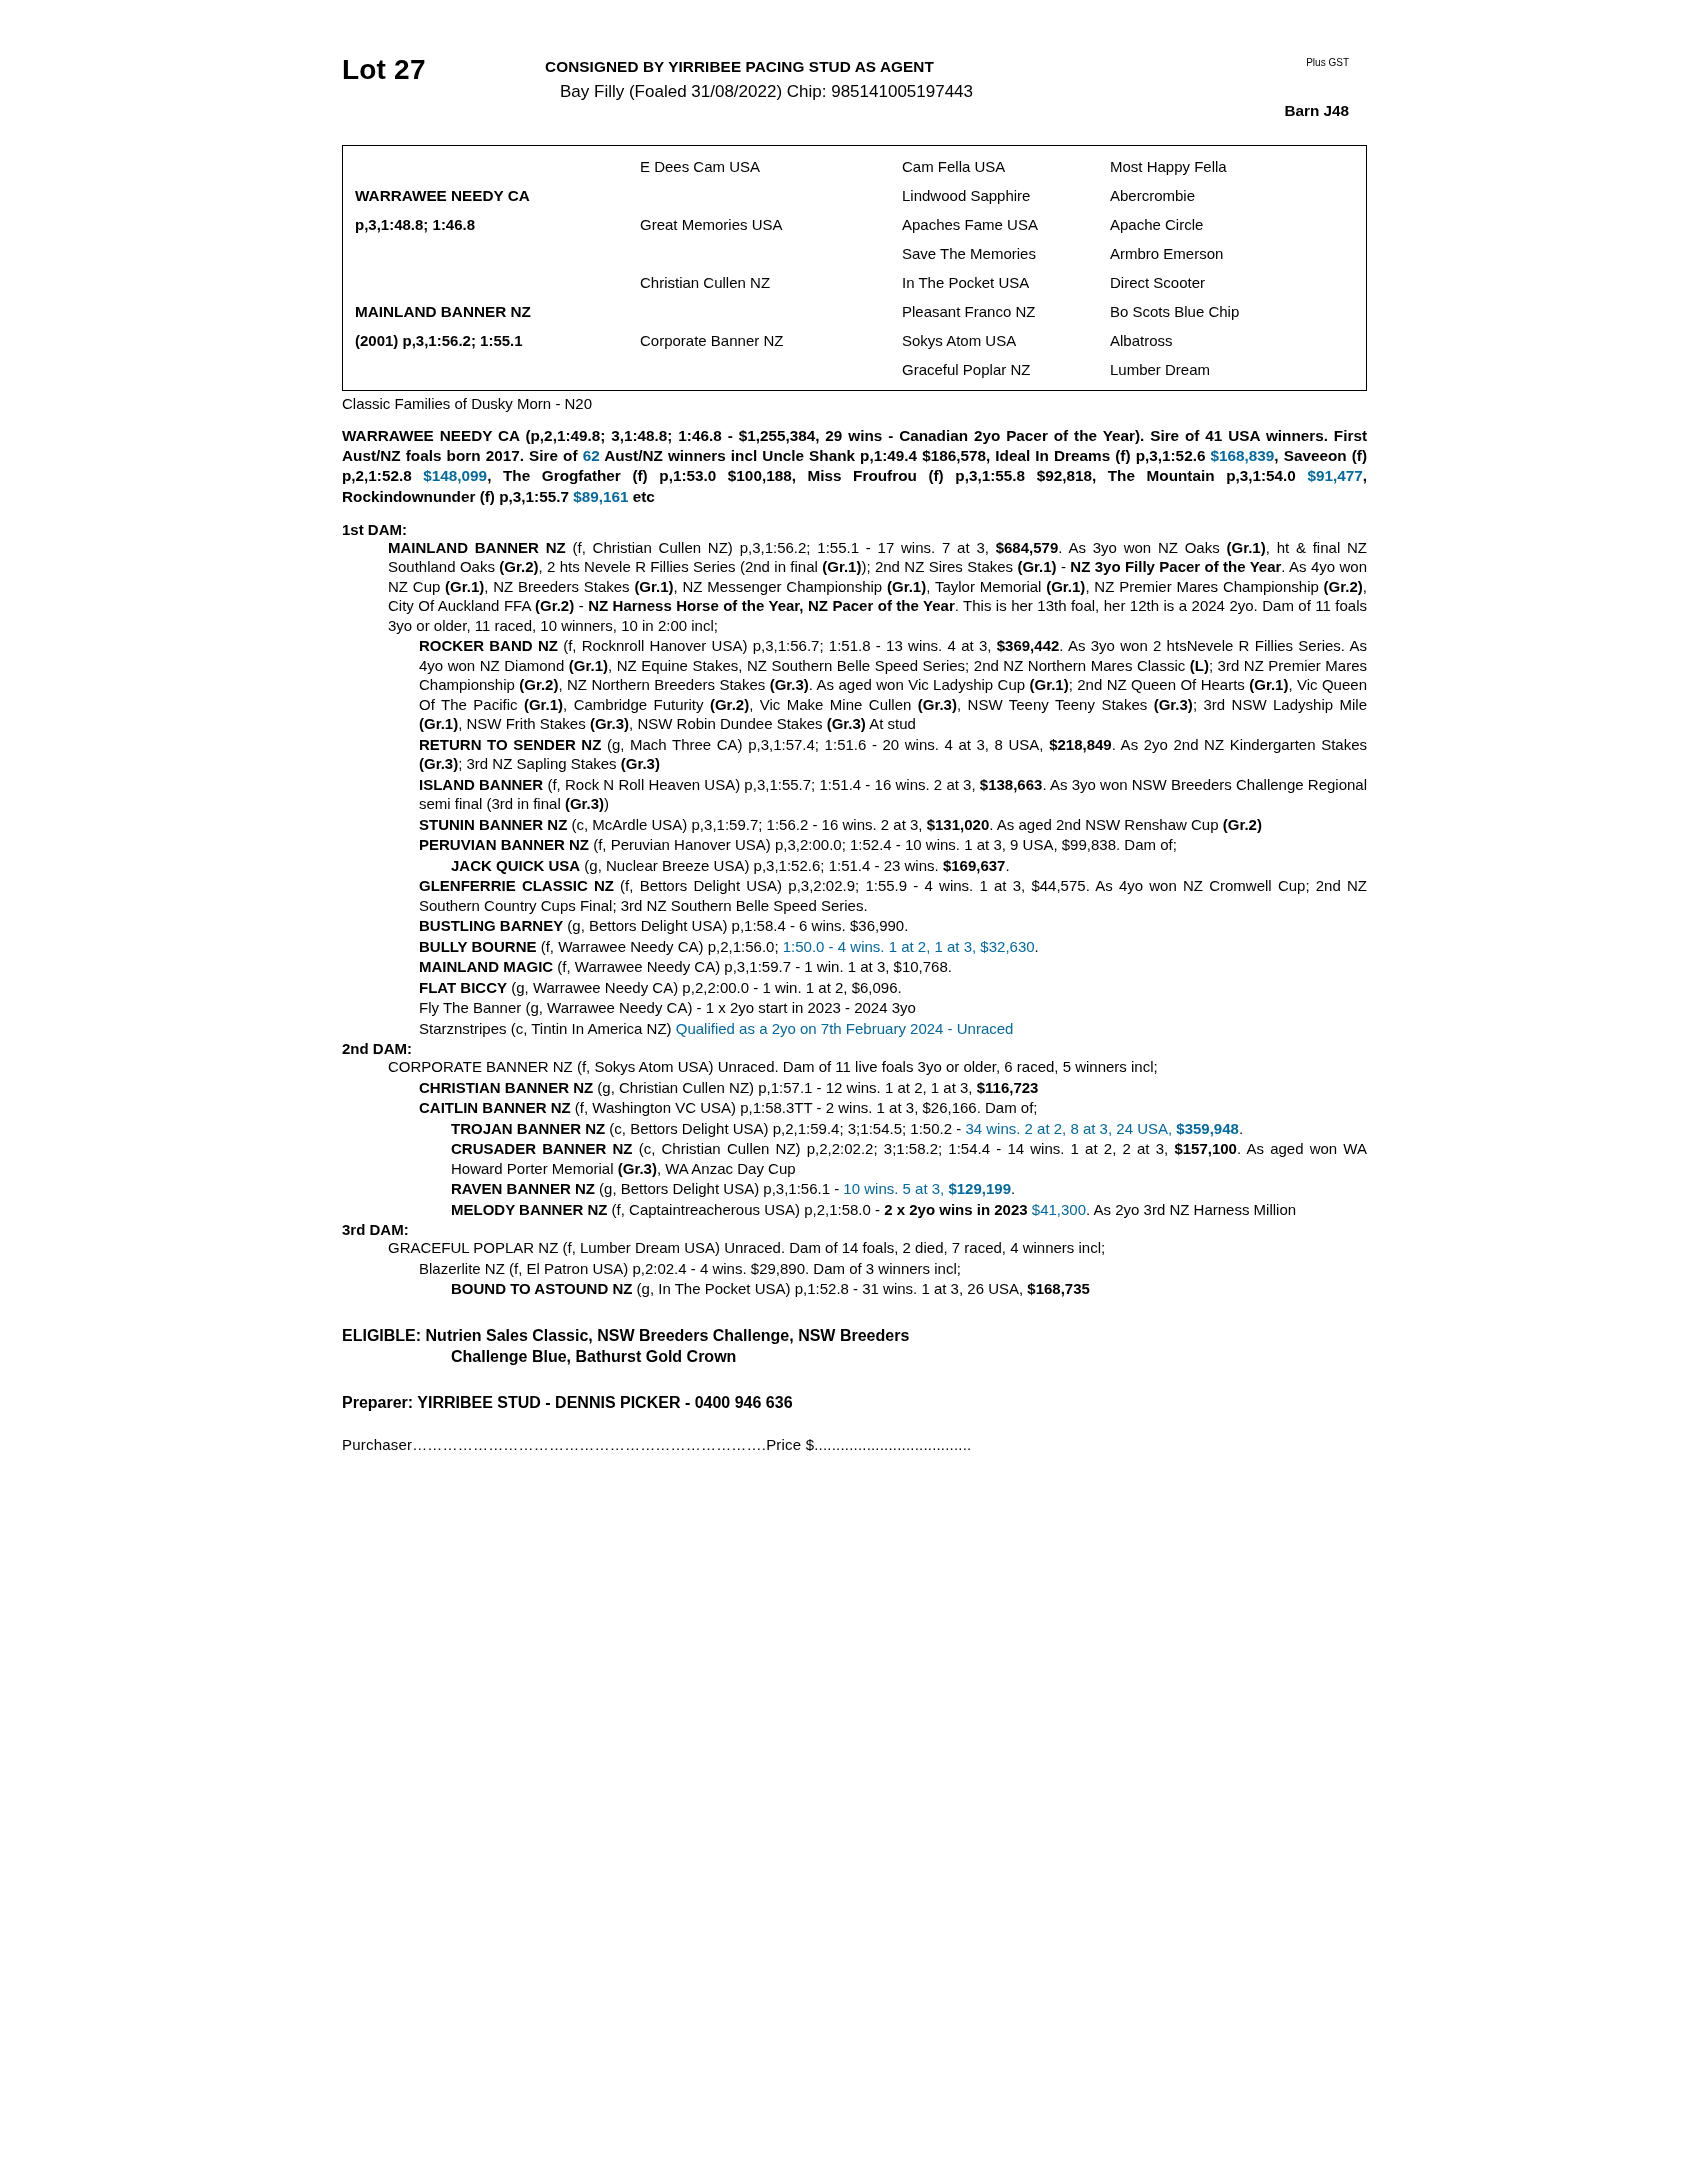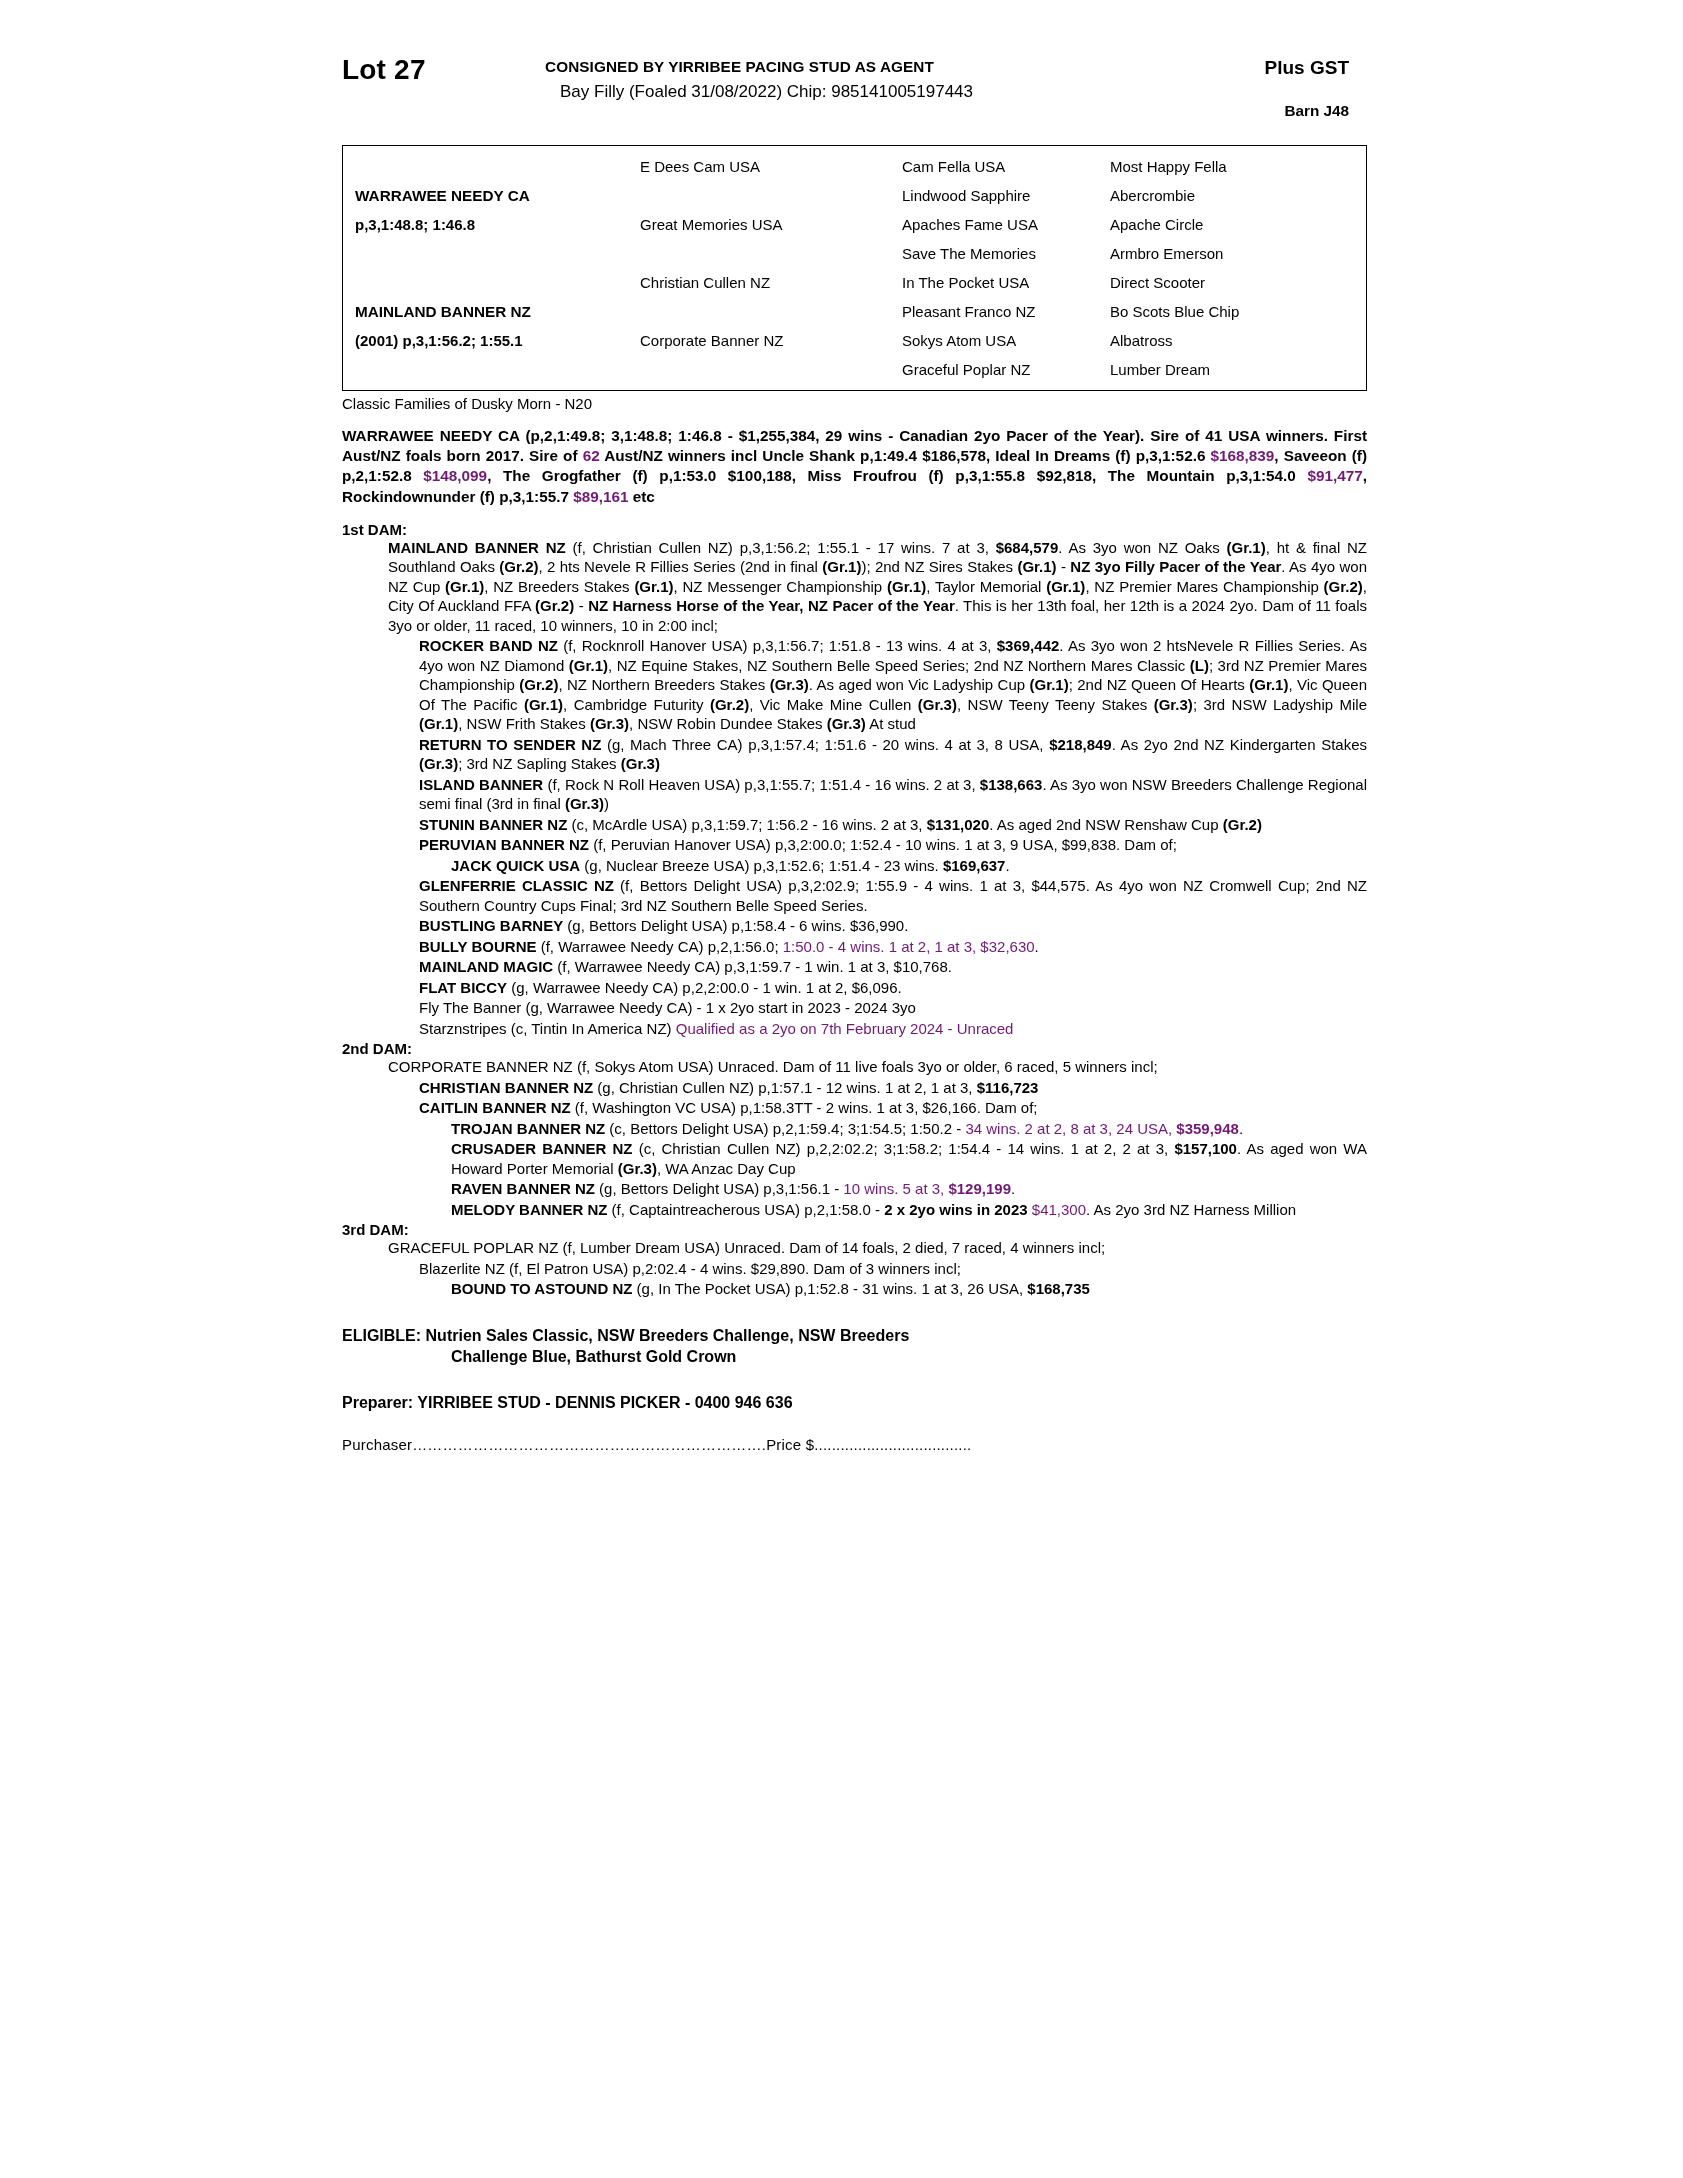--- a/index.html
+++ b/index.html
@@ -44,22 +44,22 @@
   .subject {
     position: absolute;
     left: 218px;
     top: 34px;
     font-size: 17px;
   }
   .plus-gst {
     position: absolute;
     right: 18px;
     top: 9px;
-    font-size: 19px;
-    font-weight: bold;
+    font-size: 10px;
+    font-weight: normal;
   }
   .barn {
     position: absolute;
     right: 18px;
     top: 54px;
     font-size: 15.3px;
     font-weight: bold;
   }
   
   .ped-box {
@@ -86,21 +86,21 @@
     margin-top: 4px;
     margin-bottom: 14px;
   }
   .sire-para {
     font-size: 15.3px;
     font-weight: bold;
     line-height: 1.32;
     text-align: justify;
     margin-bottom: 14px;
   }
-  .red { color: #701a75; }
+  .red { color: #0369a1; }
   .dam-heading {
     font-size: 15px;
     font-weight: bold;
     margin-top: 2px;
   }
   p.entry {
     font-size: 15px;
     line-height: 1.3;
     margin: 0 0 0 0;
     text-align: justify;

